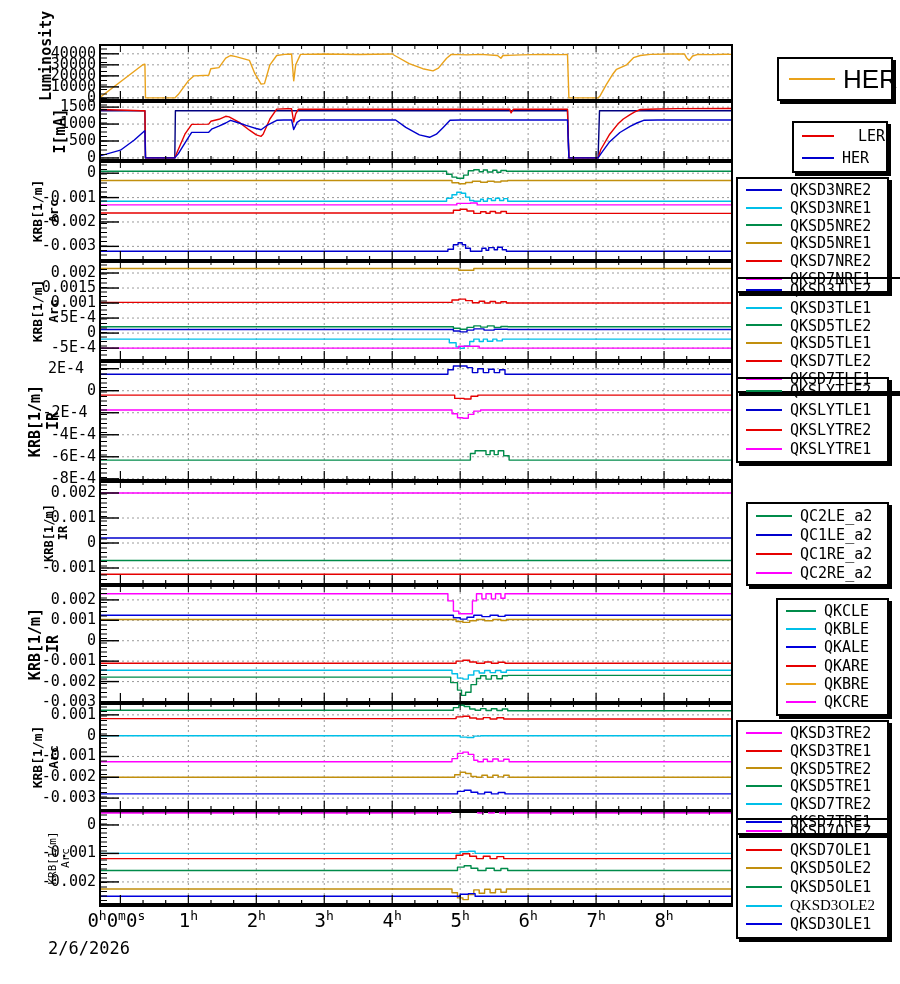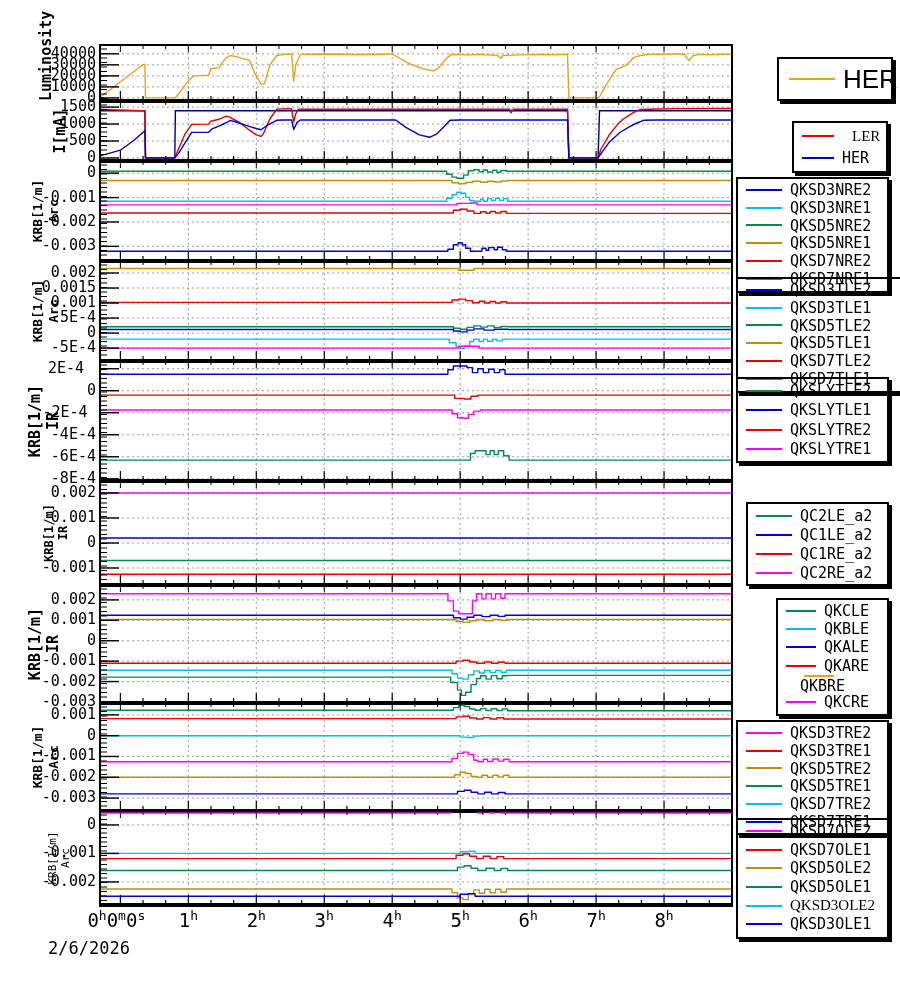--- a/index.html
+++ b/index.html
@@ -1051,21 +1051,21 @@
   <div id="legends">
       <div class="legend" style="left: 777px; top: 57px; width: 112px; height: 40px;">
         <div class="lg-entry" style="left: 10px; top: 2px; height: 36px;">
           <div class="lg-line" style="width: 46px; border-top-color: rgb(233, 162, 26);"></div>
           <div class="lg-text" style="margin-left: 8px; font-size: 26px; font-family: &quot;Liberation Sans&quot;, sans-serif;">HER</div>
         </div>
       </div>
       <div class="legend" style="left: 792px; top: 121px; width: 92px; height: 48px;">
         <div class="lg-entry" style="left: 8px; top: 2px; height: 22px;">
           <div class="lg-line" style="width: 32px; border-top-color: rgb(230, 0, 0);"></div>
-          <div class="lg-text" style="margin-left: 18px; font-size: 15px; font-family: Liberation Serif, serif;">LER</div>
+          <div class="lg-text" style="margin-left: 24px; font-size: 15px;">LER</div>
         </div>
         <div class="lg-entry" style="left: 8px; top: 24px; height: 22px;">
           <div class="lg-line" style="width: 32px; border-top-color: rgb(0, 0, 205);"></div>
           <div class="lg-text" style="margin-left: 8px; font-size: 15px;">HER</div>
         </div>
       </div>
       <div class="legend" style="left: 736px; top: 177px; width: 149px; height: 112px;">
         <div class="lg-entry" style="left: 8px; top: 2px; height: 17.8px;">
           <div class="lg-line" style="width: 36px; border-top-color: rgb(0, 0, 205);"></div>
           <div class="lg-text" style="margin-left: 8px; font-size: 15px;">QKSD3NRE2</div>
@@ -1163,21 +1163,21 @@
           <div class="lg-text" style="margin-left: 8px; font-size: 15px;">QKBLE</div>
         </div>
         <div class="lg-entry" style="left: 8px; top: 38.4px; height: 18.2px;">
           <div class="lg-line" style="width: 30px; border-top-color: rgb(0, 0, 221);"></div>
           <div class="lg-text" style="margin-left: 8px; font-size: 15px;">QKALE</div>
         </div>
         <div class="lg-entry" style="left: 8px; top: 56.6px; height: 18.2px;">
           <div class="lg-line" style="width: 30px; border-top-color: rgb(230, 0, 0);"></div>
           <div class="lg-text" style="margin-left: 8px; font-size: 15px;">QKARE</div>
         </div>
-        <div class="lg-entry" style="left: 14px; top: 74.8px; height: 18.2px; flex-direction: column;">
+        <div class="lg-entry" style="left: 8px; top: 74.8px; height: 18.2px;">
           <div class="lg-line" style="width: 30px; border-top-color: rgb(233, 162, 26);"></div>
           <div class="lg-text" style="margin-left: 8px; font-size: 15px;">QKBRE</div>
         </div>
         <div class="lg-entry" style="left: 8px; top: 93px; height: 18.2px;">
           <div class="lg-line" style="width: 30px; border-top-color: rgb(255, 0, 255);"></div>
           <div class="lg-text" style="margin-left: 8px; font-size: 15px;">QKCRE</div>
         </div>
       </div>
       <div class="legend" style="left: 736px; top: 720px; width: 149px; height: 111px;">
         <div class="lg-entry" style="left: 8px; top: 2px; height: 17.8px;">

